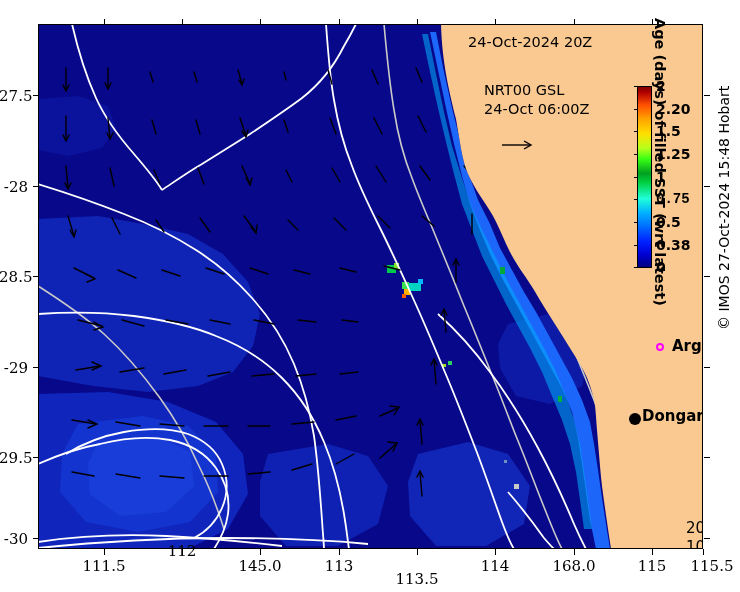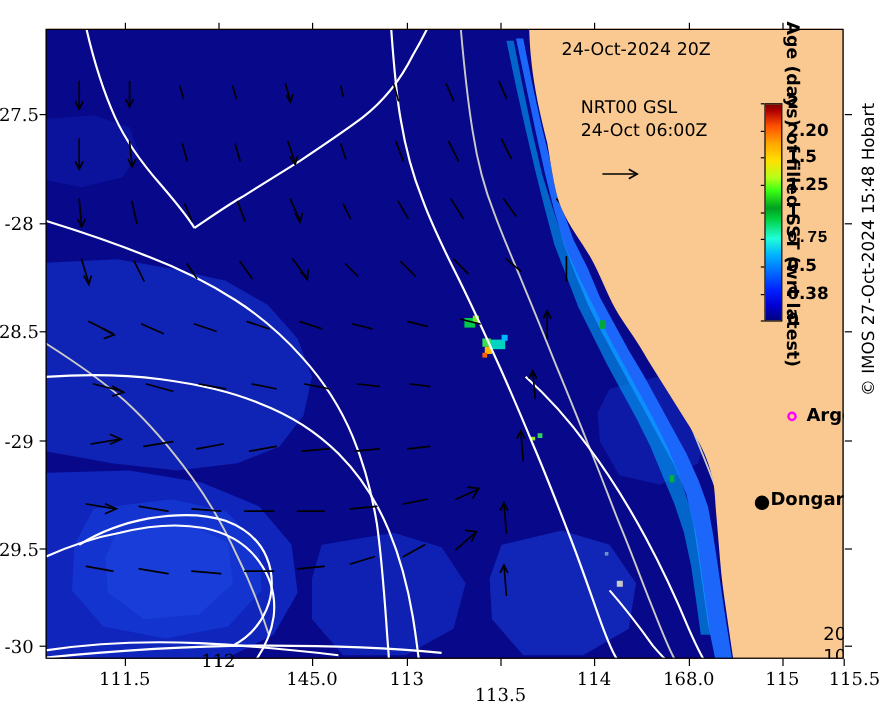--- a/index.html
+++ b/index.html
@@ -2,21 +2,21 @@
 <html><head>
 <meta charset="utf-8">
 <style>
   html,body{margin:0;padding:0;background:#ffffff;}
   body{width:740px;height:592px;overflow:hidden;
        font-family:"DejaVu Sans", sans-serif;}
   #root{position:relative;width:740px;height:592px;background:#ffffff;}
 
   
   #plot-area{position:absolute;left:38px;top:24px;width:665px;height:525px;
-             background:#f97316;overflow:hidden;}
+             background:#3b82f6;overflow:hidden;}
   #plot-border{position:absolute;left:38px;top:24px;width:665px;height:525px;
                border:1px solid #000;box-sizing:border-box;pointer-events:none;}
 
   .layer{position:absolute;left:0;top:0;width:665px;height:525px;}
 
   
   .tick{position:absolute;background:#000;}
   .tick-b{width:1px;height:6px;}
   .tick-t{width:1px;height:6px;}
   .tick-l{height:1px;width:6px;}

